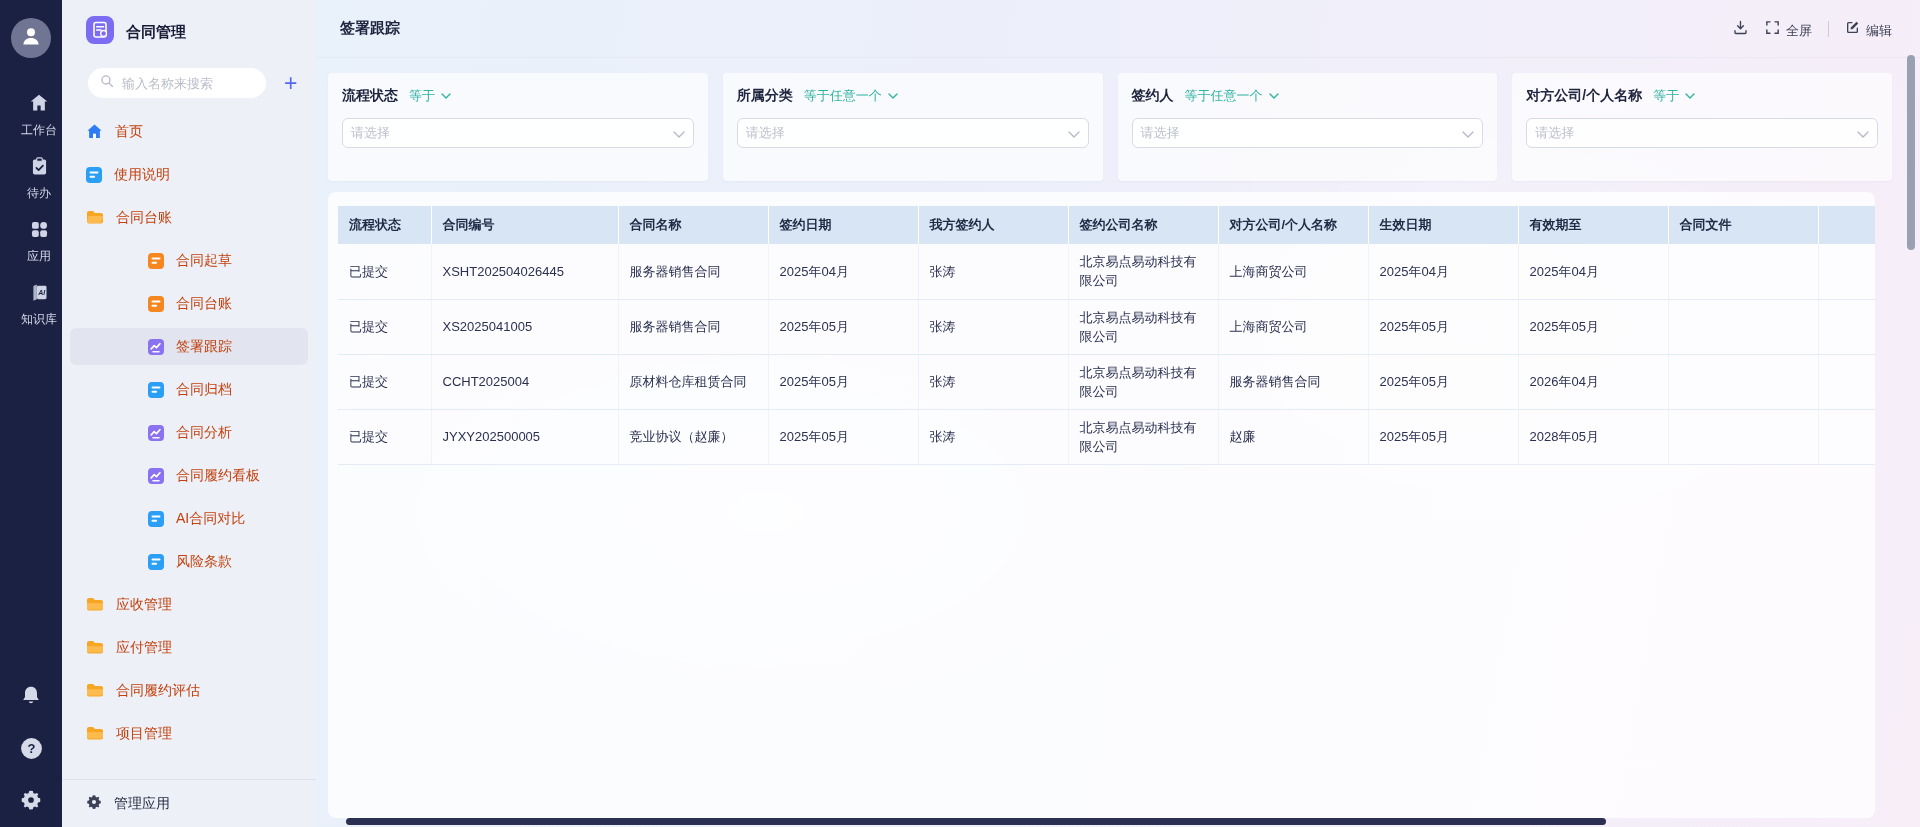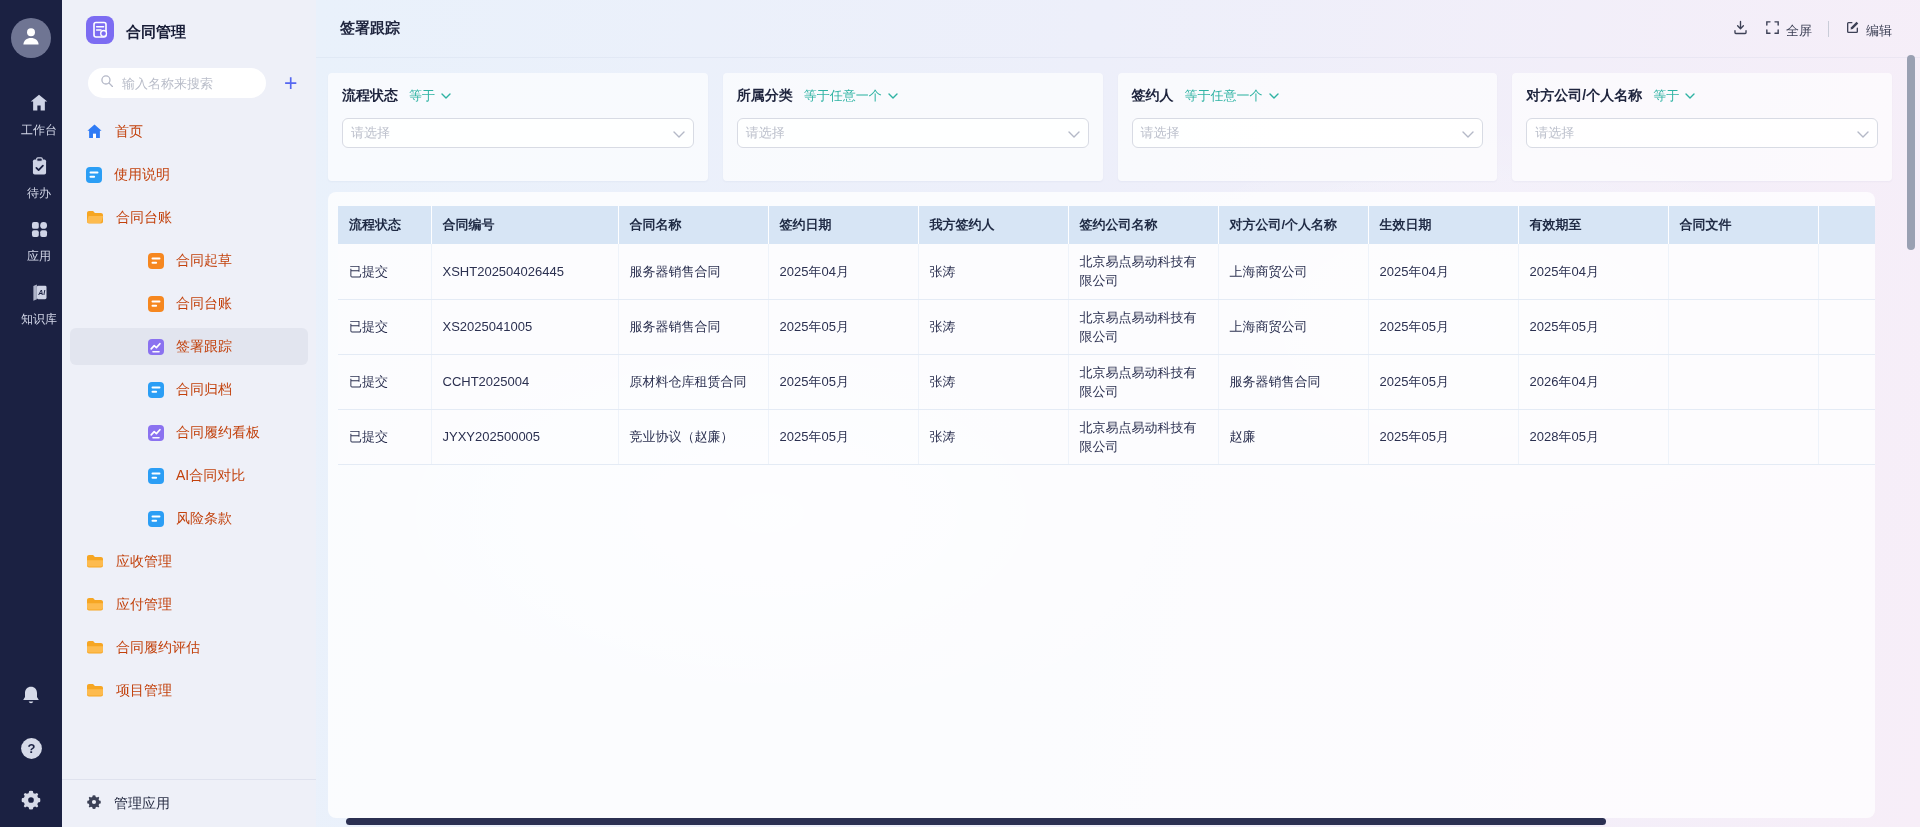--- a/index.html
+++ b/index.html
@@ -202,20 +202,28 @@
           </svg></span>
         <span class="sb-item-label">签署跟踪</span>
       </div>
       <div class="sb-item lv1">
         <span class="icon"><svg viewBox="0 0 16 16" width="16" height="16">
             <rect width="16" height="16" rx="4" fill="#2b9ef5"></rect>
             <rect x="3.5" y="4.4" width="9" height="2" rx="1" fill="#fff"></rect>
             <rect x="3.5" y="8.8" width="5.6" height="2" rx="1" fill="#fff"></rect>
           </svg></span>
         <span class="sb-item-label">合同归档</span>
+      </div>
+      <div class="sb-item lv1">
+        <span class="icon"><svg viewBox="0 0 16 16" width="16" height="16">
+            <rect width="16" height="16" rx="4" fill="#8b72f0"></rect>
+            <path d="M3.2 9.8 6.2 6.6l2.2 2 3.5-3.9" stroke="#fff" stroke-width="1.7" fill="none" stroke-linecap="round" stroke-linejoin="round"></path>
+            <rect x="4.2" y="11.9" width="7.6" height="1.5" rx=".75" fill="#fff" opacity=".95"></rect>
+          </svg></span>
+        <span class="sb-item-label">合同分析</span>
       </div>
       <div class="sb-item lv1">
         <span class="icon"><svg viewBox="0 0 16 16" width="16" height="16">
             <rect width="16" height="16" rx="4" fill="#8b72f0"></rect>
             <path d="M3.2 9.8 6.2 6.6l2.2 2 3.5-3.9" stroke="#fff" stroke-width="1.7" fill="none" stroke-linecap="round" stroke-linejoin="round"></path>
             <rect x="4.2" y="11.9" width="7.6" height="1.5" rx=".75" fill="#fff" opacity=".95"></rect>
           </svg></span>
         <span class="sb-item-label">合同履约看板</span>
       </div>
       <div class="sb-item lv1">

